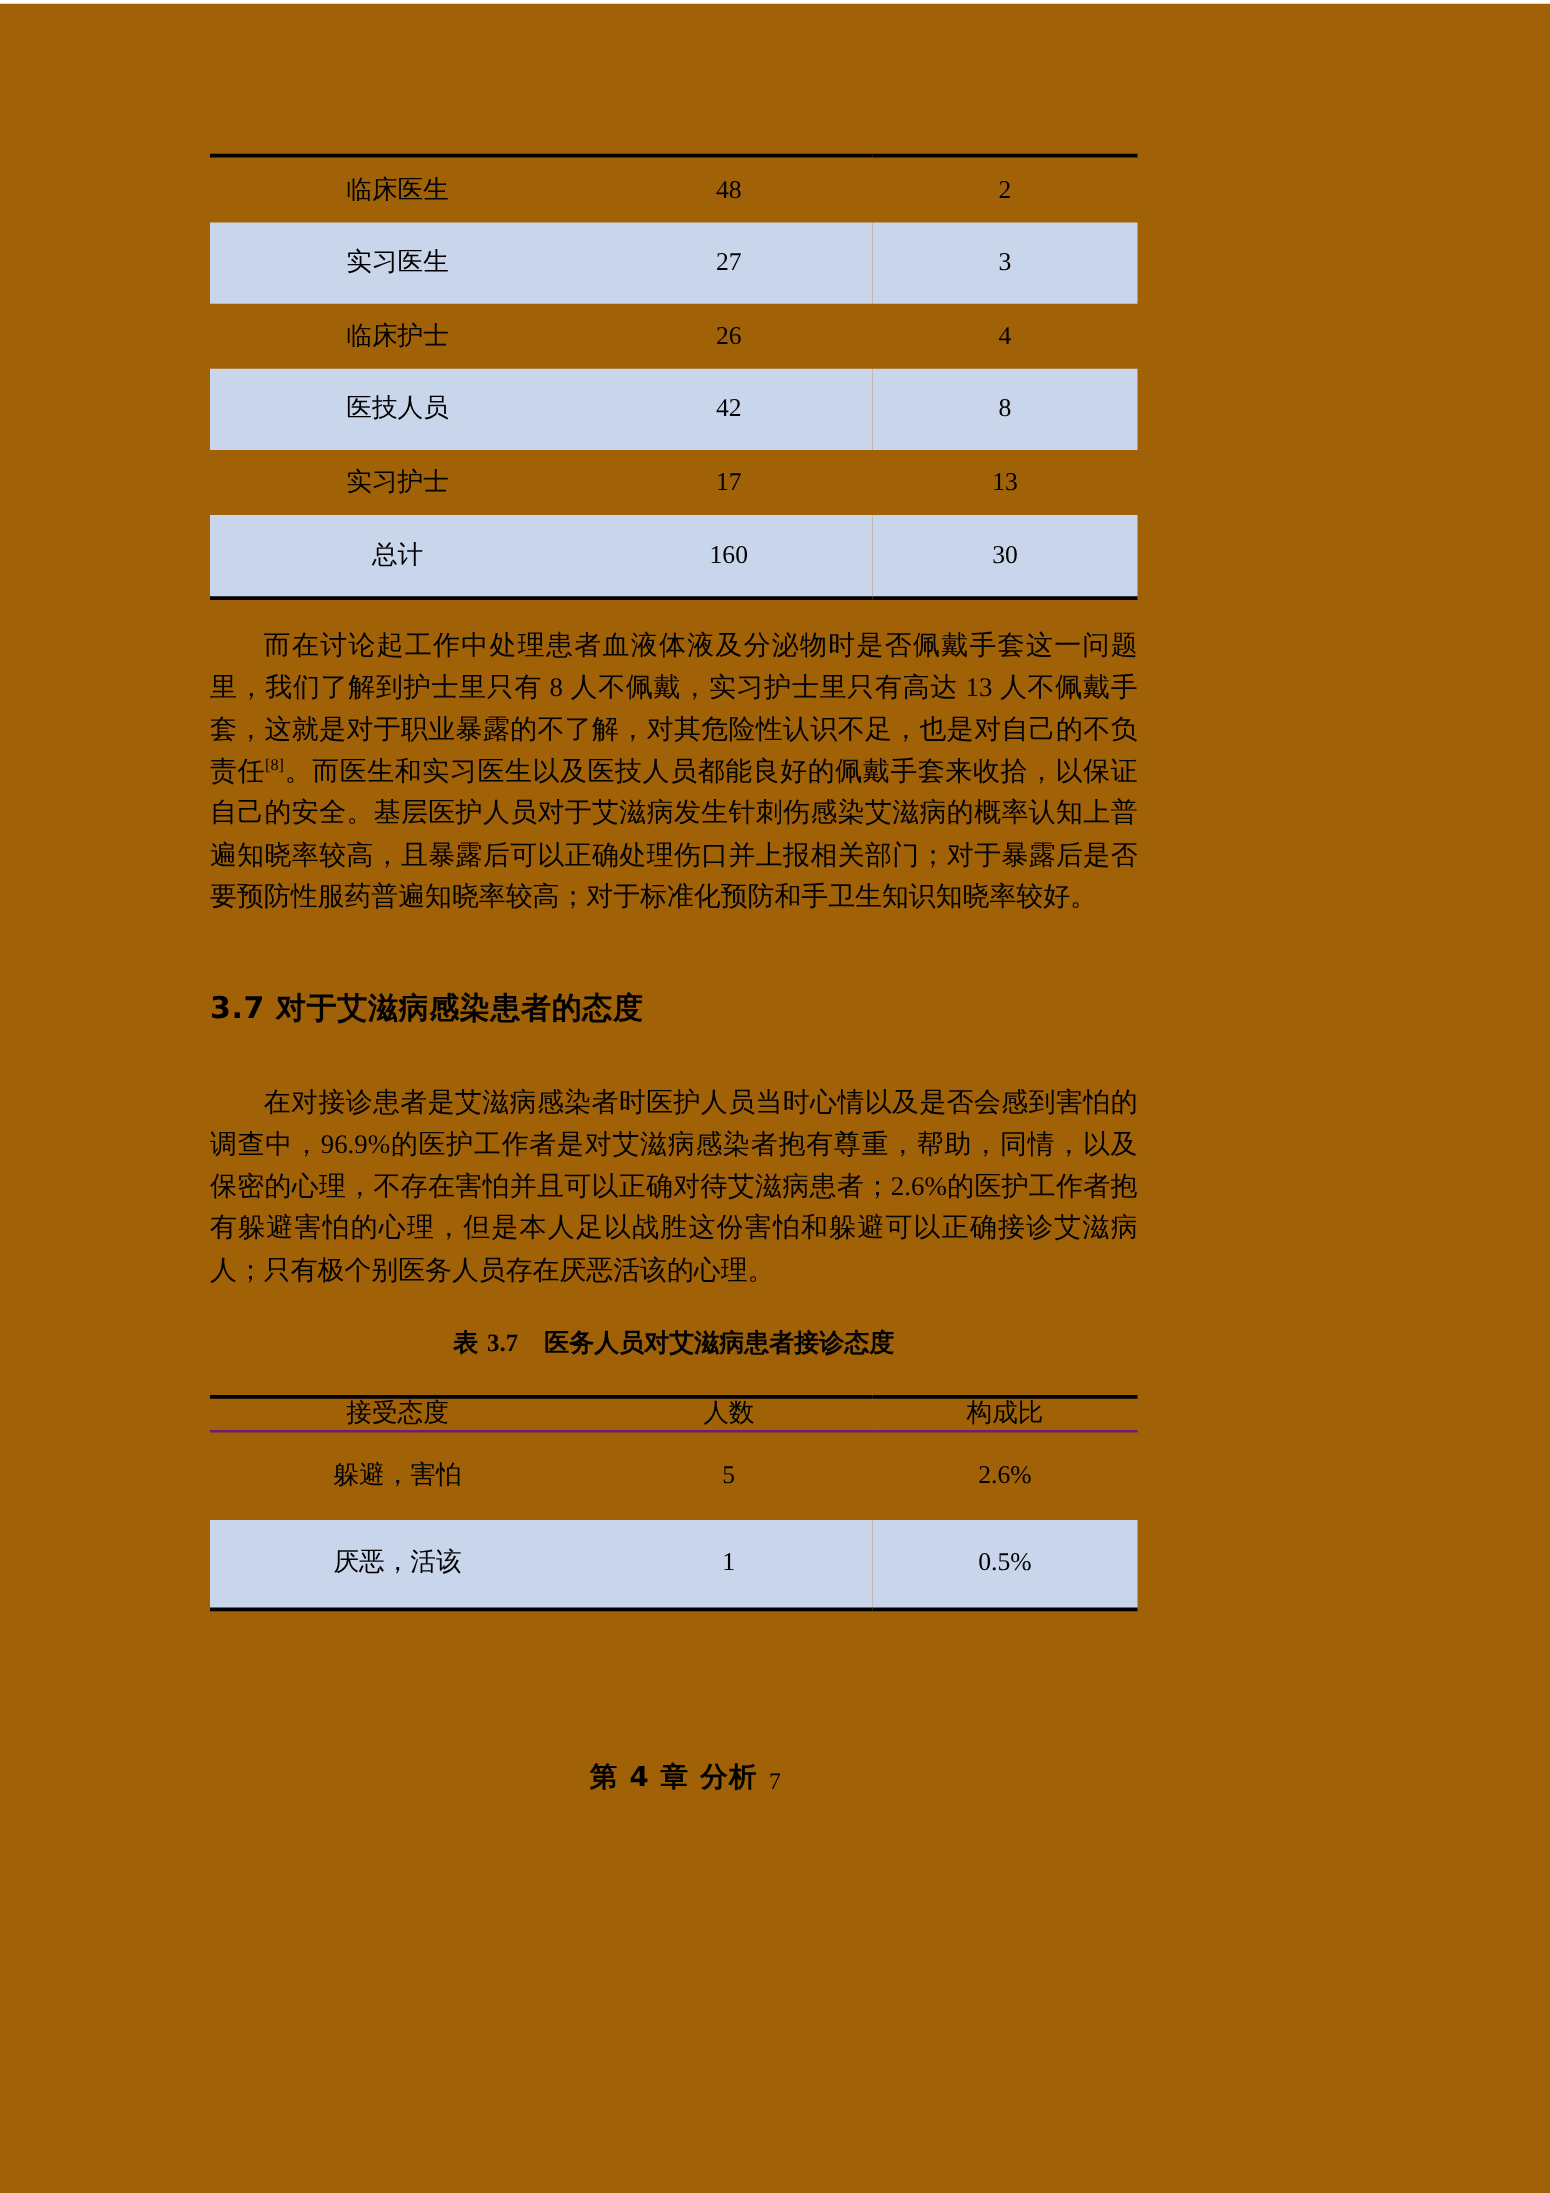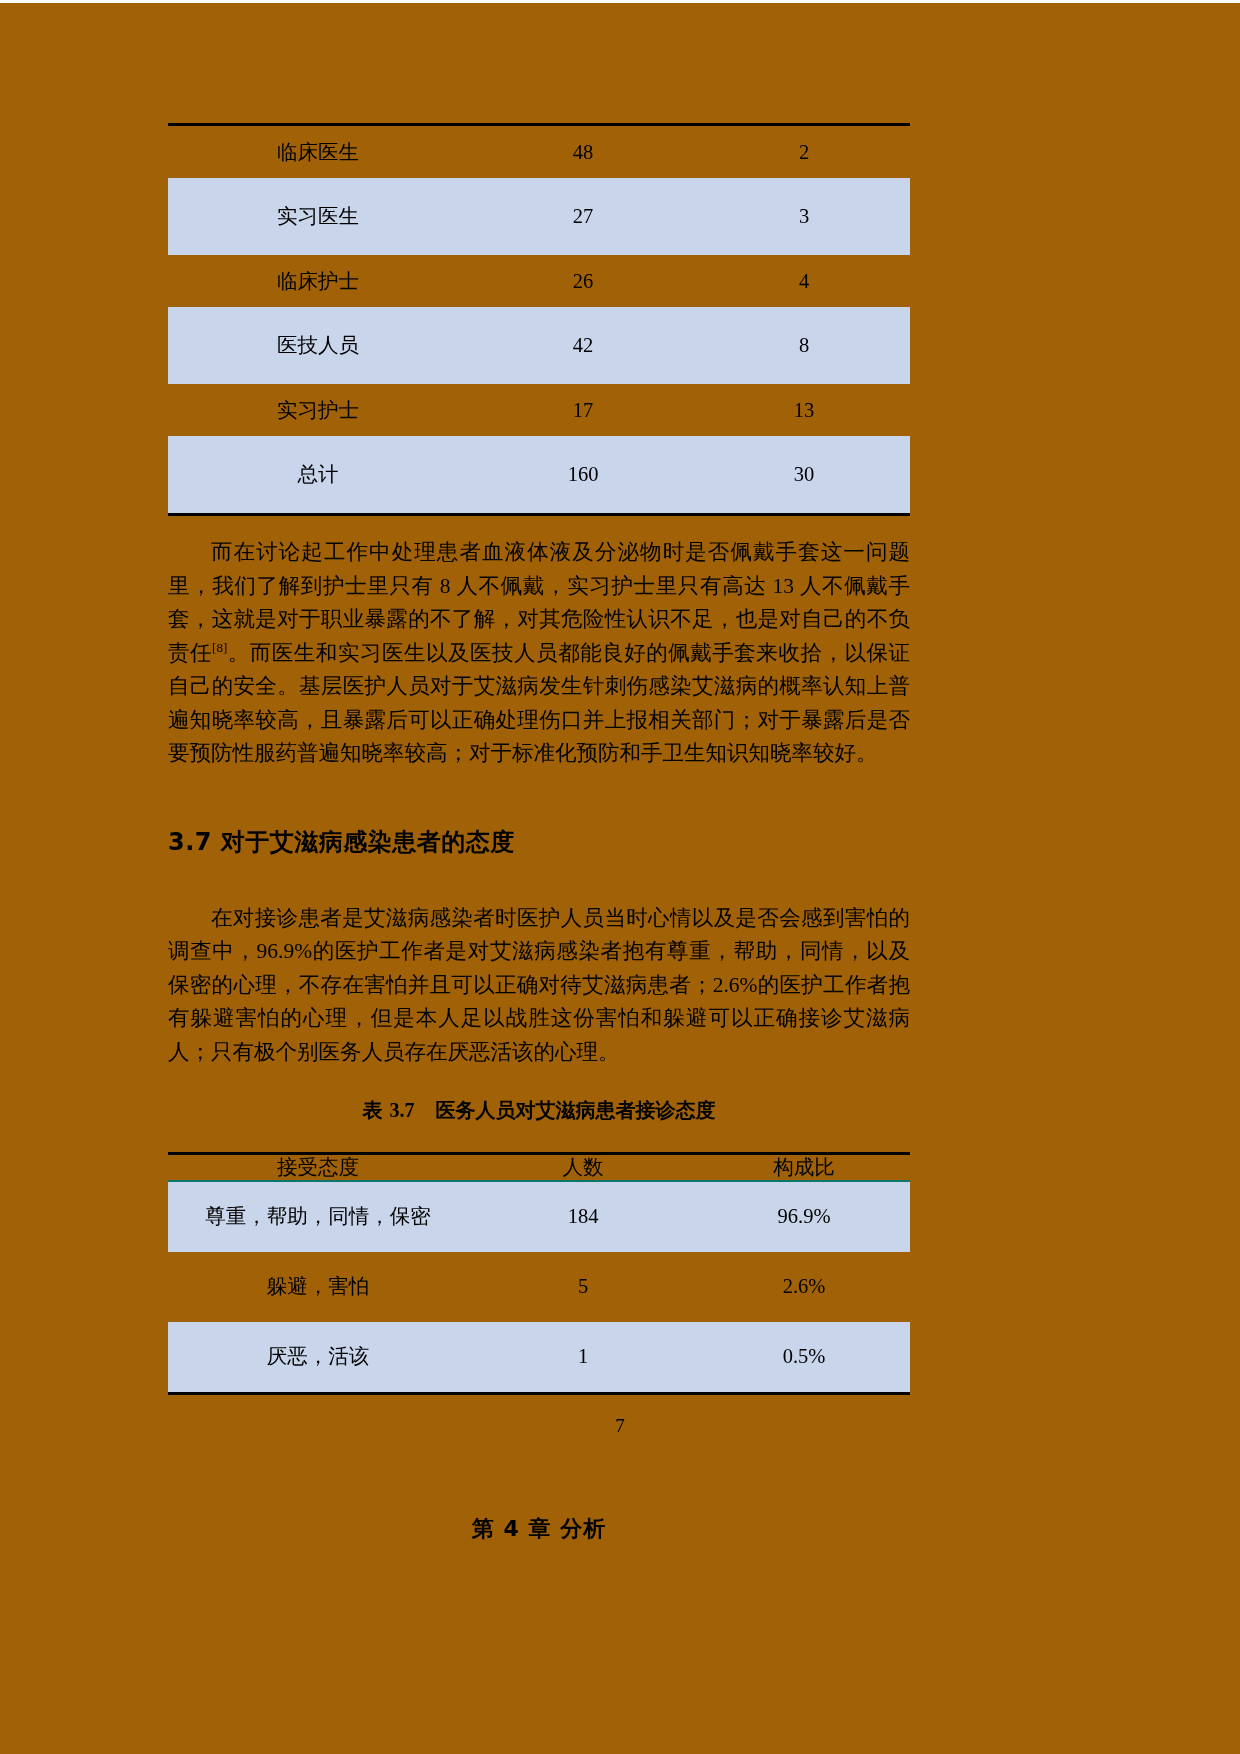--- a/index.html
+++ b/index.html
@@ -38,31 +38,31 @@
     vertical-align: middle;
     text-align: center;
   }
   .rule-top {
     border-top: 3.5px solid #000;
   }
   .rule-bottom {
     border-bottom: 3.5px solid #000;
   }
   .rule-mid {
-    border-bottom: 2px solid #0f766e;
+    border-bottom: 2px solid #701a75;
   }
   .band {
     background: #c9d5ea;
   }
   .cell-name { width: 300px; }
   .cell-num  { width: 230px; }
   .cell-pct  { width: 212px; }
 
   .t1row td { height: 52px; }
-  .t1row.tall td { height: 77px; }
+  .t1row.tall td { height: 65px; }
 
   .t2row td { height: 55px; }
   .t2row.tall td { height: 70px; }
 
   
   p.body {
     font-size: 21.5px;
     line-height: 33.5px;
     margin: 0;
     text-align: justify;
@@ -187,25 +187,20 @@
 
     <table class="doc-table">
       <thead>
         <tr class="t2row">
           <th class="cell-name rule-top rule-mid">接受态度</th>
           <th class="cell-num rule-top rule-mid">人数</th>
           <th class="cell-pct rule-top rule-mid">构成比</th>
         </tr>
       </thead>
       <tbody>
-        <tr class="t2row tall band">
-          <td class="cell-name">尊重，帮助，同情，保密</td>
-          <td class="cell-num">184</td>
-          <td class="cell-pct">96.9%</td>
-        </tr>
         <tr class="t2row tall">
           <td class="cell-name">躲避，害怕</td>
           <td class="cell-num">5</td>
           <td class="cell-pct">2.6%</td>
         </tr>
         <tr class="t2row tall band">
           <td class="cell-name rule-bottom">厌恶，活该</td>
           <td class="cell-num rule-bottom">1</td>
           <td class="cell-pct rule-bottom">0.5%</td>
         </tr>

